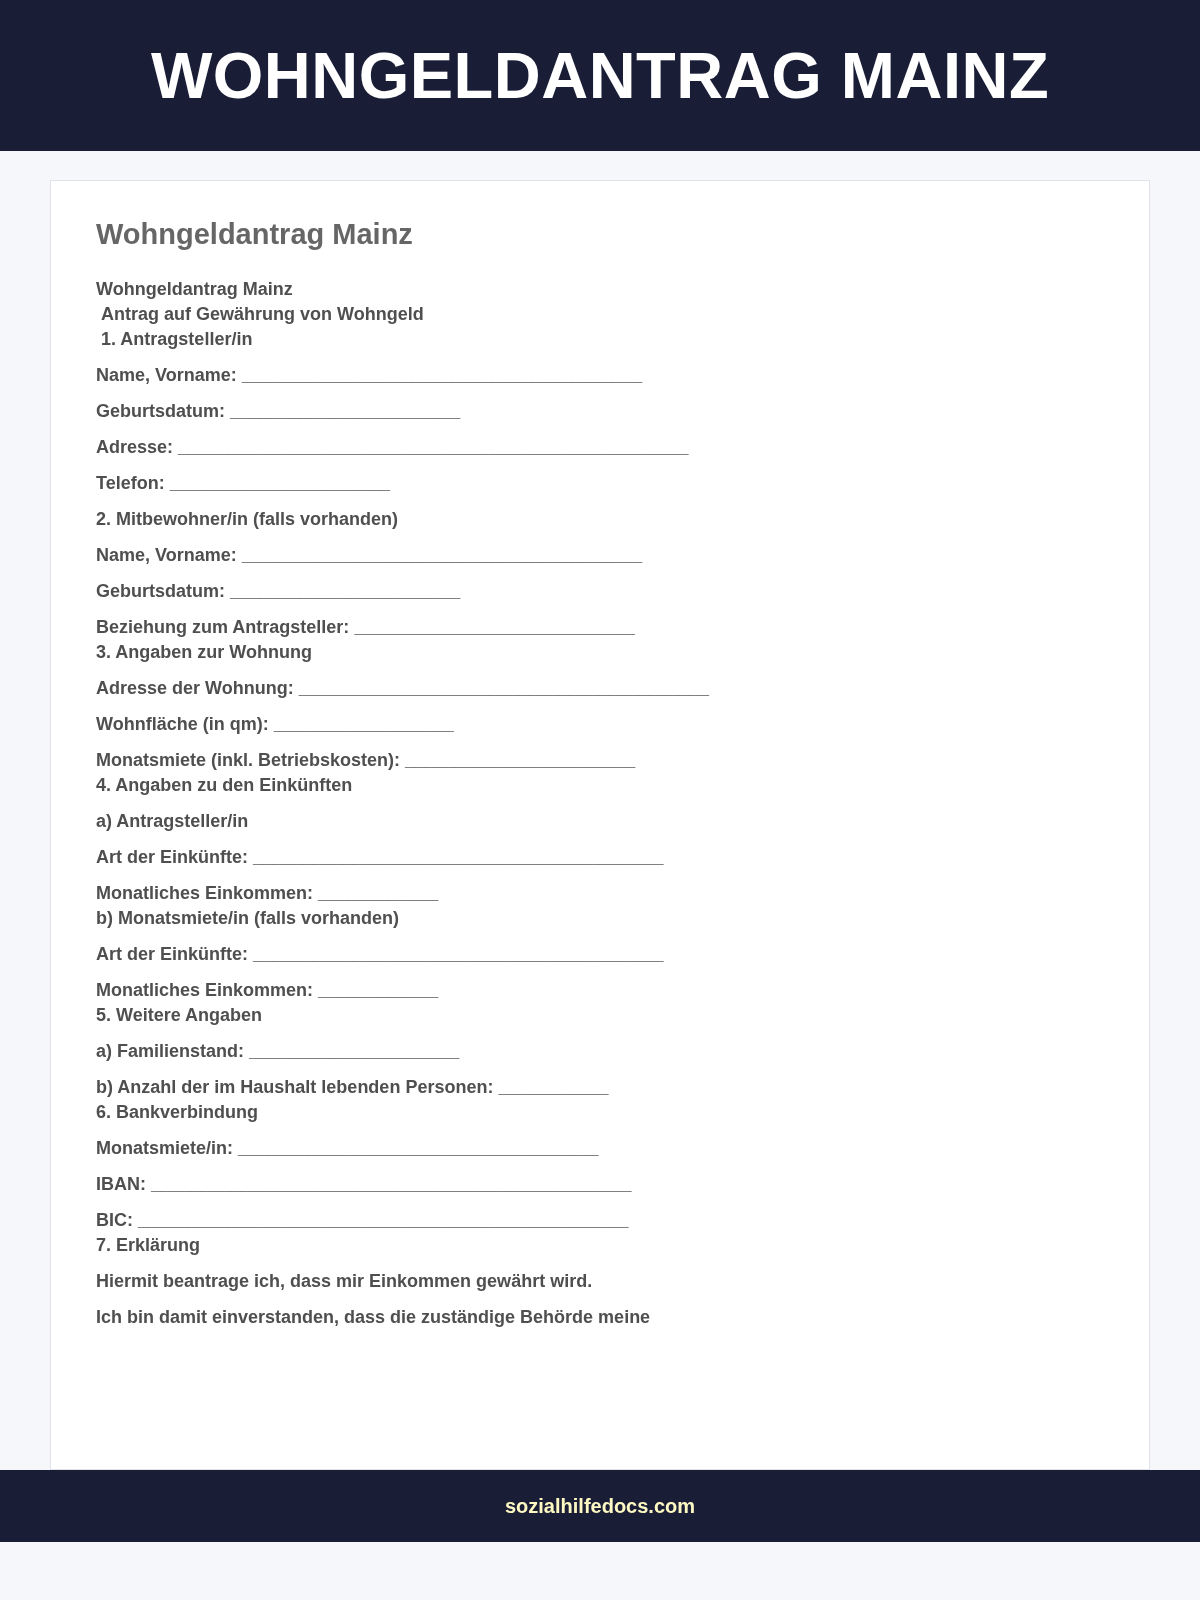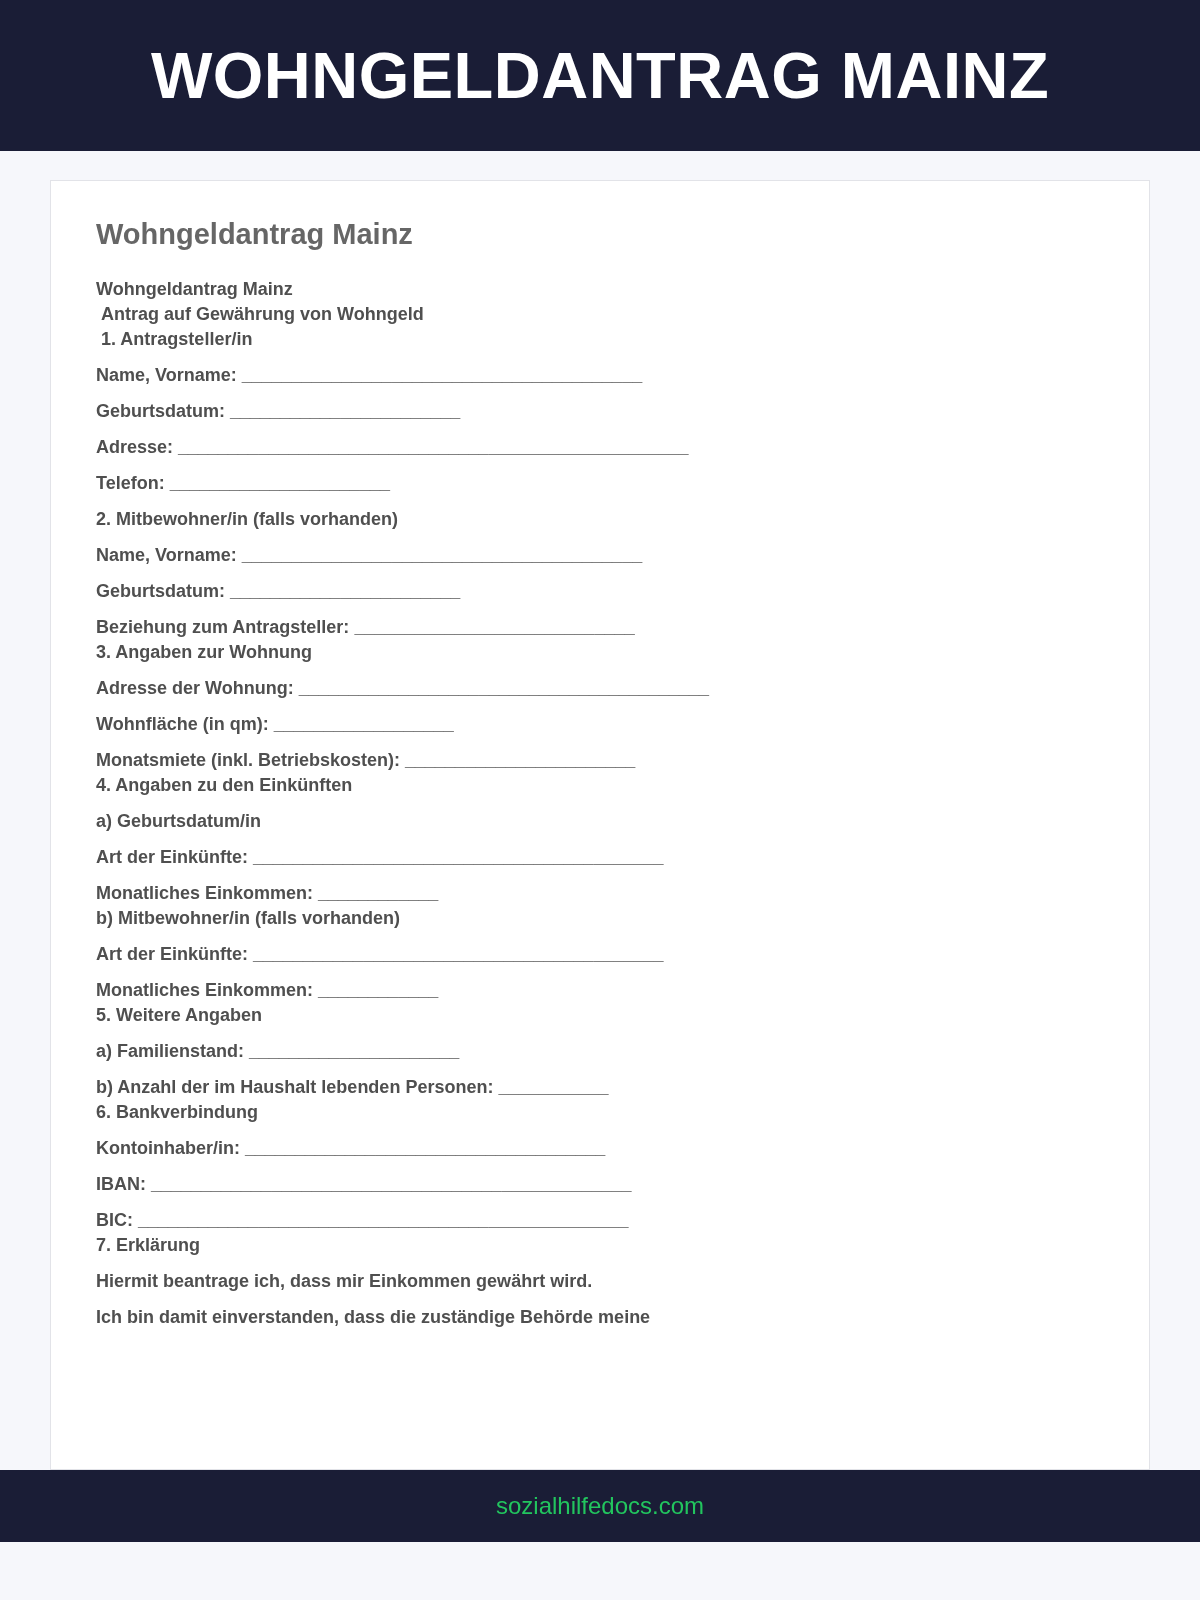--- a/index.html
+++ b/index.html
@@ -70,23 +70,23 @@
   }
   .site-footer {
     height: 72px;
     background: #1a1d36;
     flex: 0 0 auto;
     display: flex;
     align-items: center;
     justify-content: center;
   }
   .site-footer .footer-text {
-    color: #22c55e;
-    font-size: 24px;
-    font-weight: normal;
+    color: #fef9c3;
+    font-size: 20px;
+    font-weight: bold;
   }
 </style>
 </head>
 <body>
 
 <div class="page">
 
   <header class="site-header">
     <h1>WOHNGELDANTRAG MAINZ</h1>
   </header>
@@ -100,28 +100,28 @@
           <p class="para"><span class="line"><span>Geburtsdatum:</span><span class="blank"> _______________________</span></span></p>
           <p class="para"><span class="line"><span>Adresse:</span><span class="blank"> ___________________________________________________</span></span></p>
           <p class="para"><span class="line"><span>Telefon:</span><span class="blank"> ______________________</span></span></p>
           <p class="para"><span class="line">2. Mitbewohner/in (falls vorhanden)</span></p>
           <p class="para"><span class="line"><span>Name, Vorname:</span><span class="blank"> ________________________________________</span></span></p>
           <p class="para"><span class="line"><span>Geburtsdatum:</span><span class="blank"> _______________________</span></span></p>
           <p class="para"><span class="line"><span>Beziehung zum Antragsteller:</span><span class="blank"> ____________________________</span></span><span class="line">3. Angaben zur Wohnung</span></p>
           <p class="para"><span class="line"><span>Adresse der Wohnung:</span><span class="blank"> _________________________________________</span></span></p>
           <p class="para"><span class="line"><span>Wohnfläche (in qm):</span><span class="blank"> __________________</span></span></p>
           <p class="para"><span class="line"><span>Monatsmiete (inkl. Betriebskosten):</span><span class="blank"> _______________________</span></span><span class="line">4. Angaben zu den Einkünften</span></p>
-          <p class="para"><span class="line">a) Geburtsdatum/in</span></p>
+          <p class="para"><span class="line">a) Antragsteller/in</span></p>
           <p class="para"><span class="line"><span>Art der Einkünfte:</span><span class="blank"> _________________________________________</span></span></p>
-          <p class="para"><span class="line"><span>Monatliches Einkommen:</span><span class="blank"> ____________</span></span><span class="line">b) Mitbewohner/in (falls vorhanden)</span></p>
+          <p class="para"><span class="line"><span>Monatliches Einkommen:</span><span class="blank"> ____________</span></span><span class="line">b) Monatsmiete/in (falls vorhanden)</span></p>
           <p class="para"><span class="line"><span>Art der Einkünfte:</span><span class="blank"> _________________________________________</span></span></p>
           <p class="para"><span class="line"><span>Monatliches Einkommen:</span><span class="blank"> ____________</span></span><span class="line">5. Weitere Angaben</span></p>
           <p class="para"><span class="line"><span>a) Familienstand:</span><span class="blank"> _____________________</span></span></p>
           <p class="para"><span class="line"><span>b) Anzahl der im Haushalt lebenden Personen:</span><span class="blank"> ___________</span></span><span class="line">6. Bankverbindung</span></p>
-          <p class="para"><span class="line"><span>Kontoinhaber/in:</span><span class="blank"> ____________________________________</span></span></p>
+          <p class="para"><span class="line"><span>Monatsmiete/in:</span><span class="blank"> ____________________________________</span></span></p>
           <p class="para"><span class="line"><span>IBAN:</span><span class="blank"> ________________________________________________</span></span></p>
           <p class="para"><span class="line"><span>BIC:</span><span class="blank"> _________________________________________________</span></span><span class="line">7. Erklärung</span></p>
           <p class="para"><span class="line">Hiermit beantrage ich, dass mir Einkommen gewährt wird.</span></p>
           <p class="para"><span class="line">Ich bin damit einverstanden, dass die zuständige Behörde meine</span></p>
         </section>
     </article>
   </main>
 
   <footer class="site-footer">
     <span class="footer-text">sozialhilfedocs.com</span>

